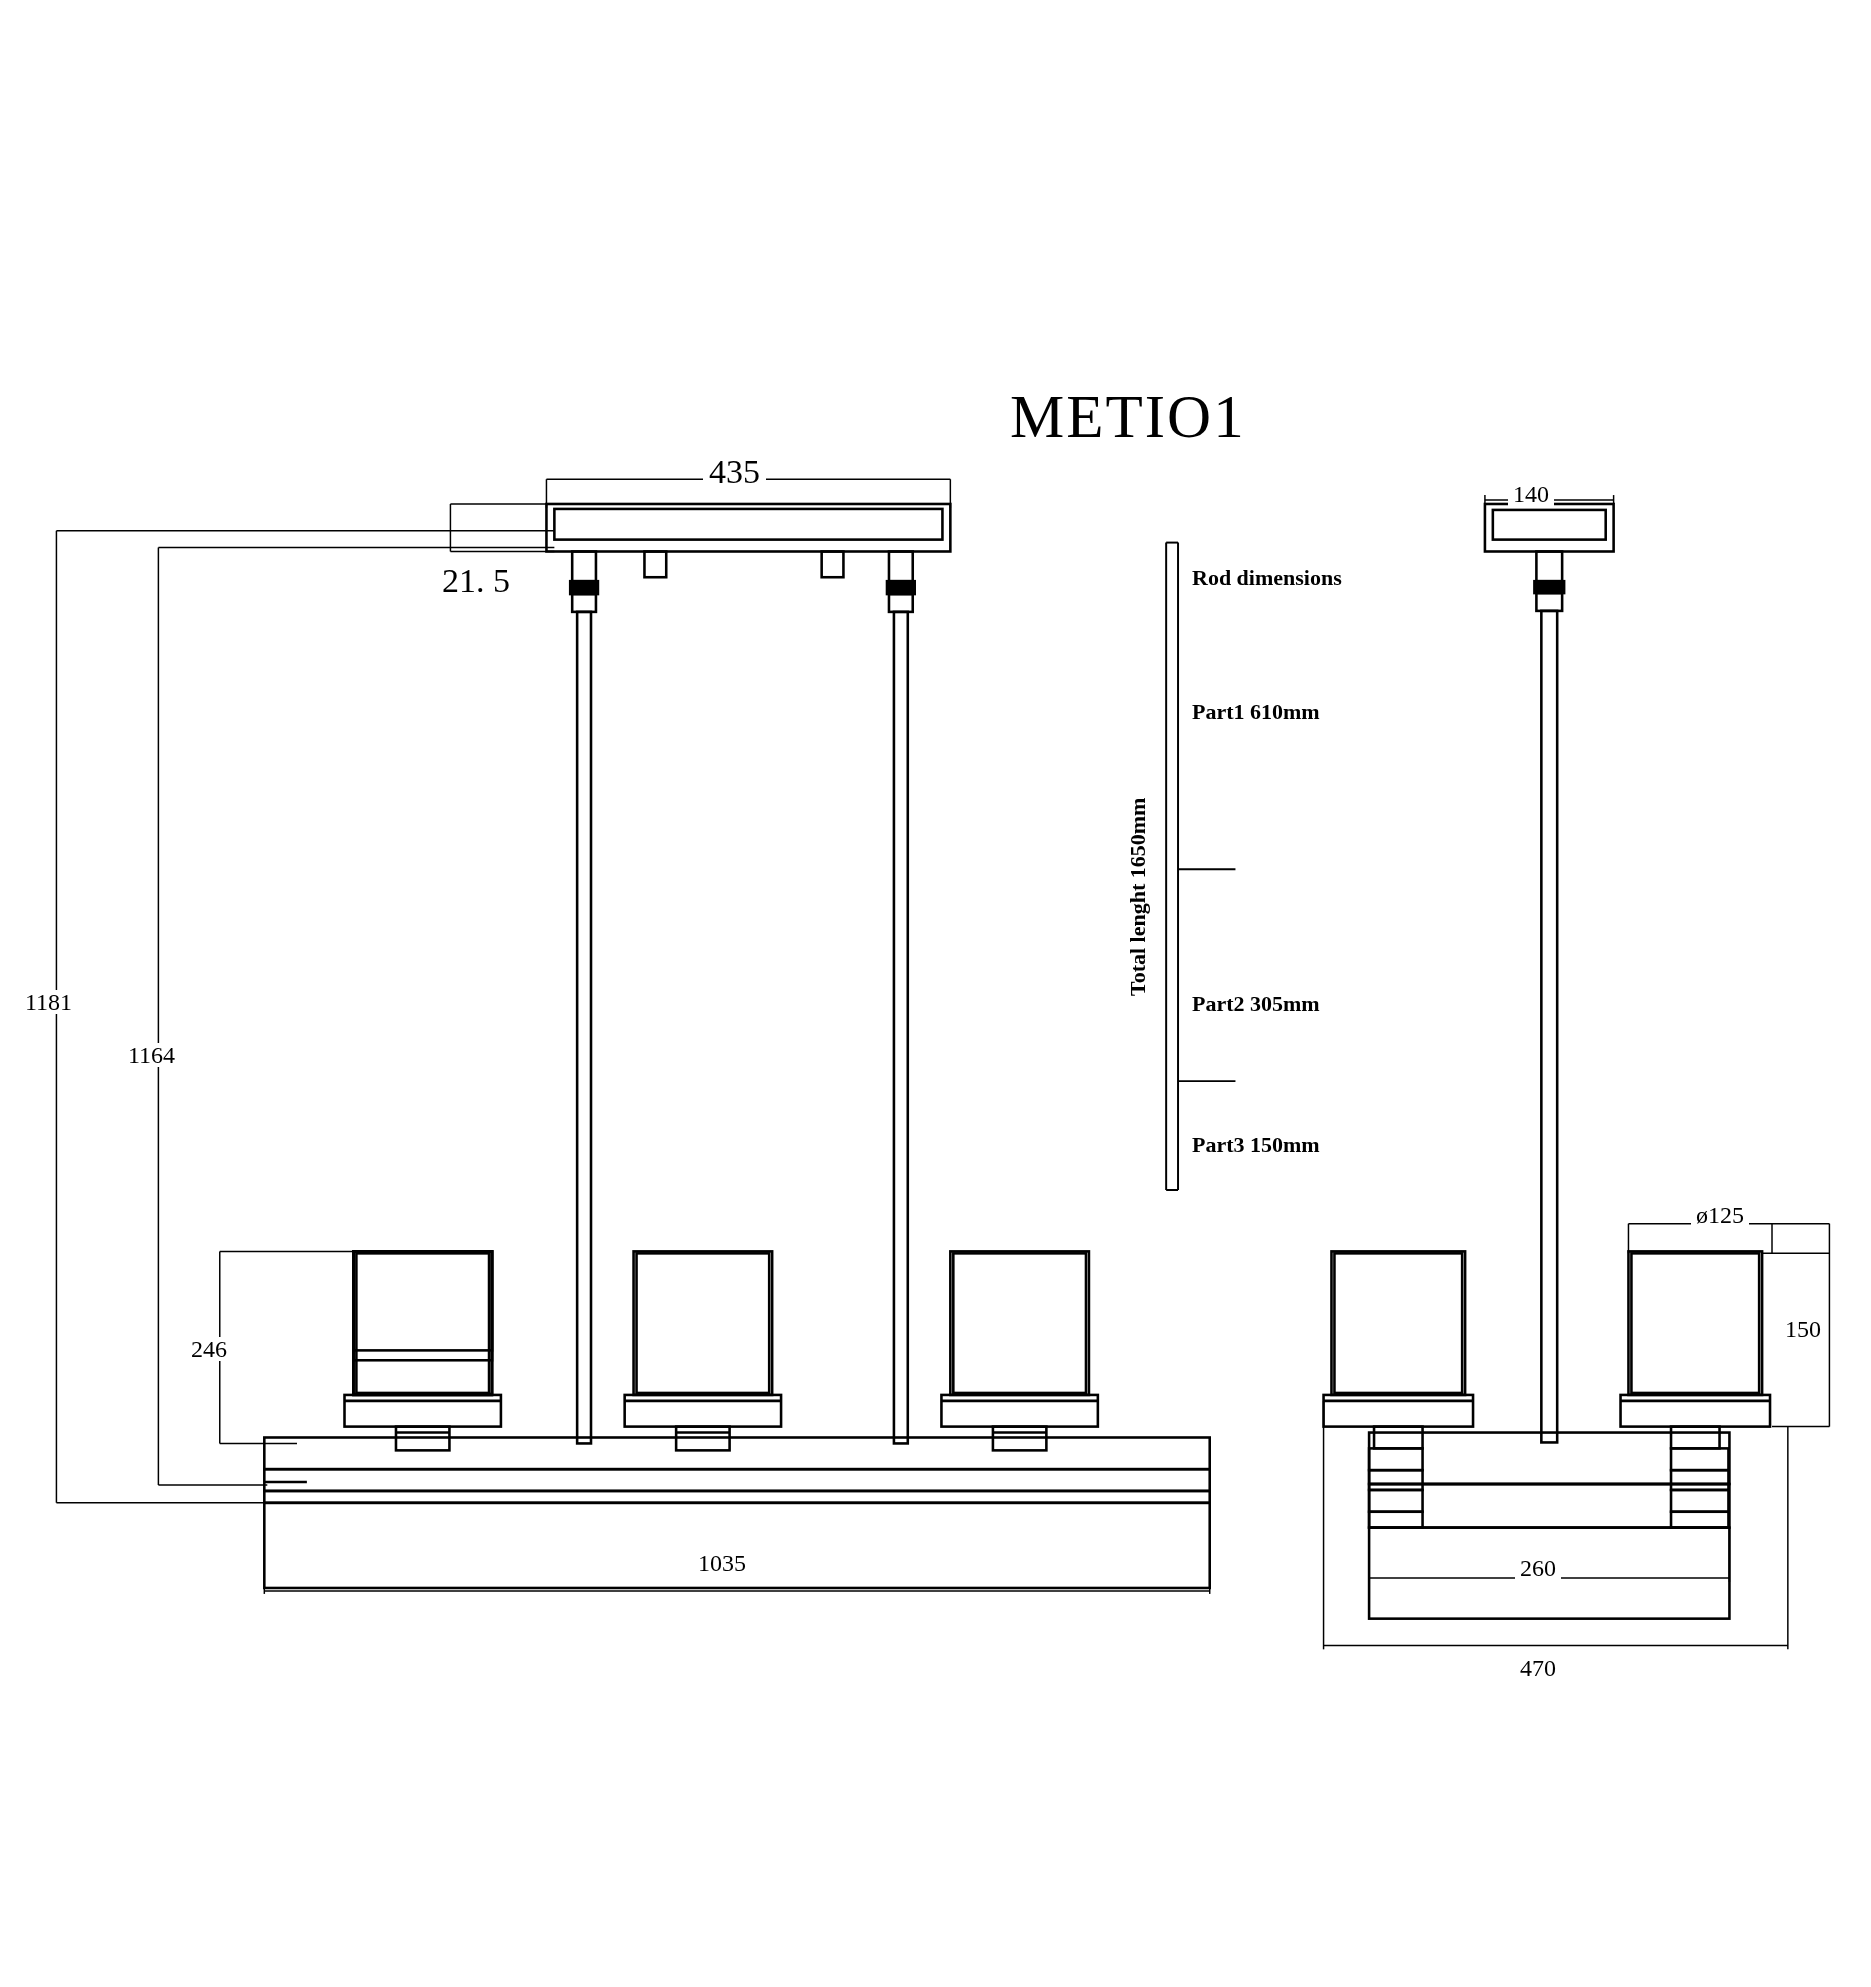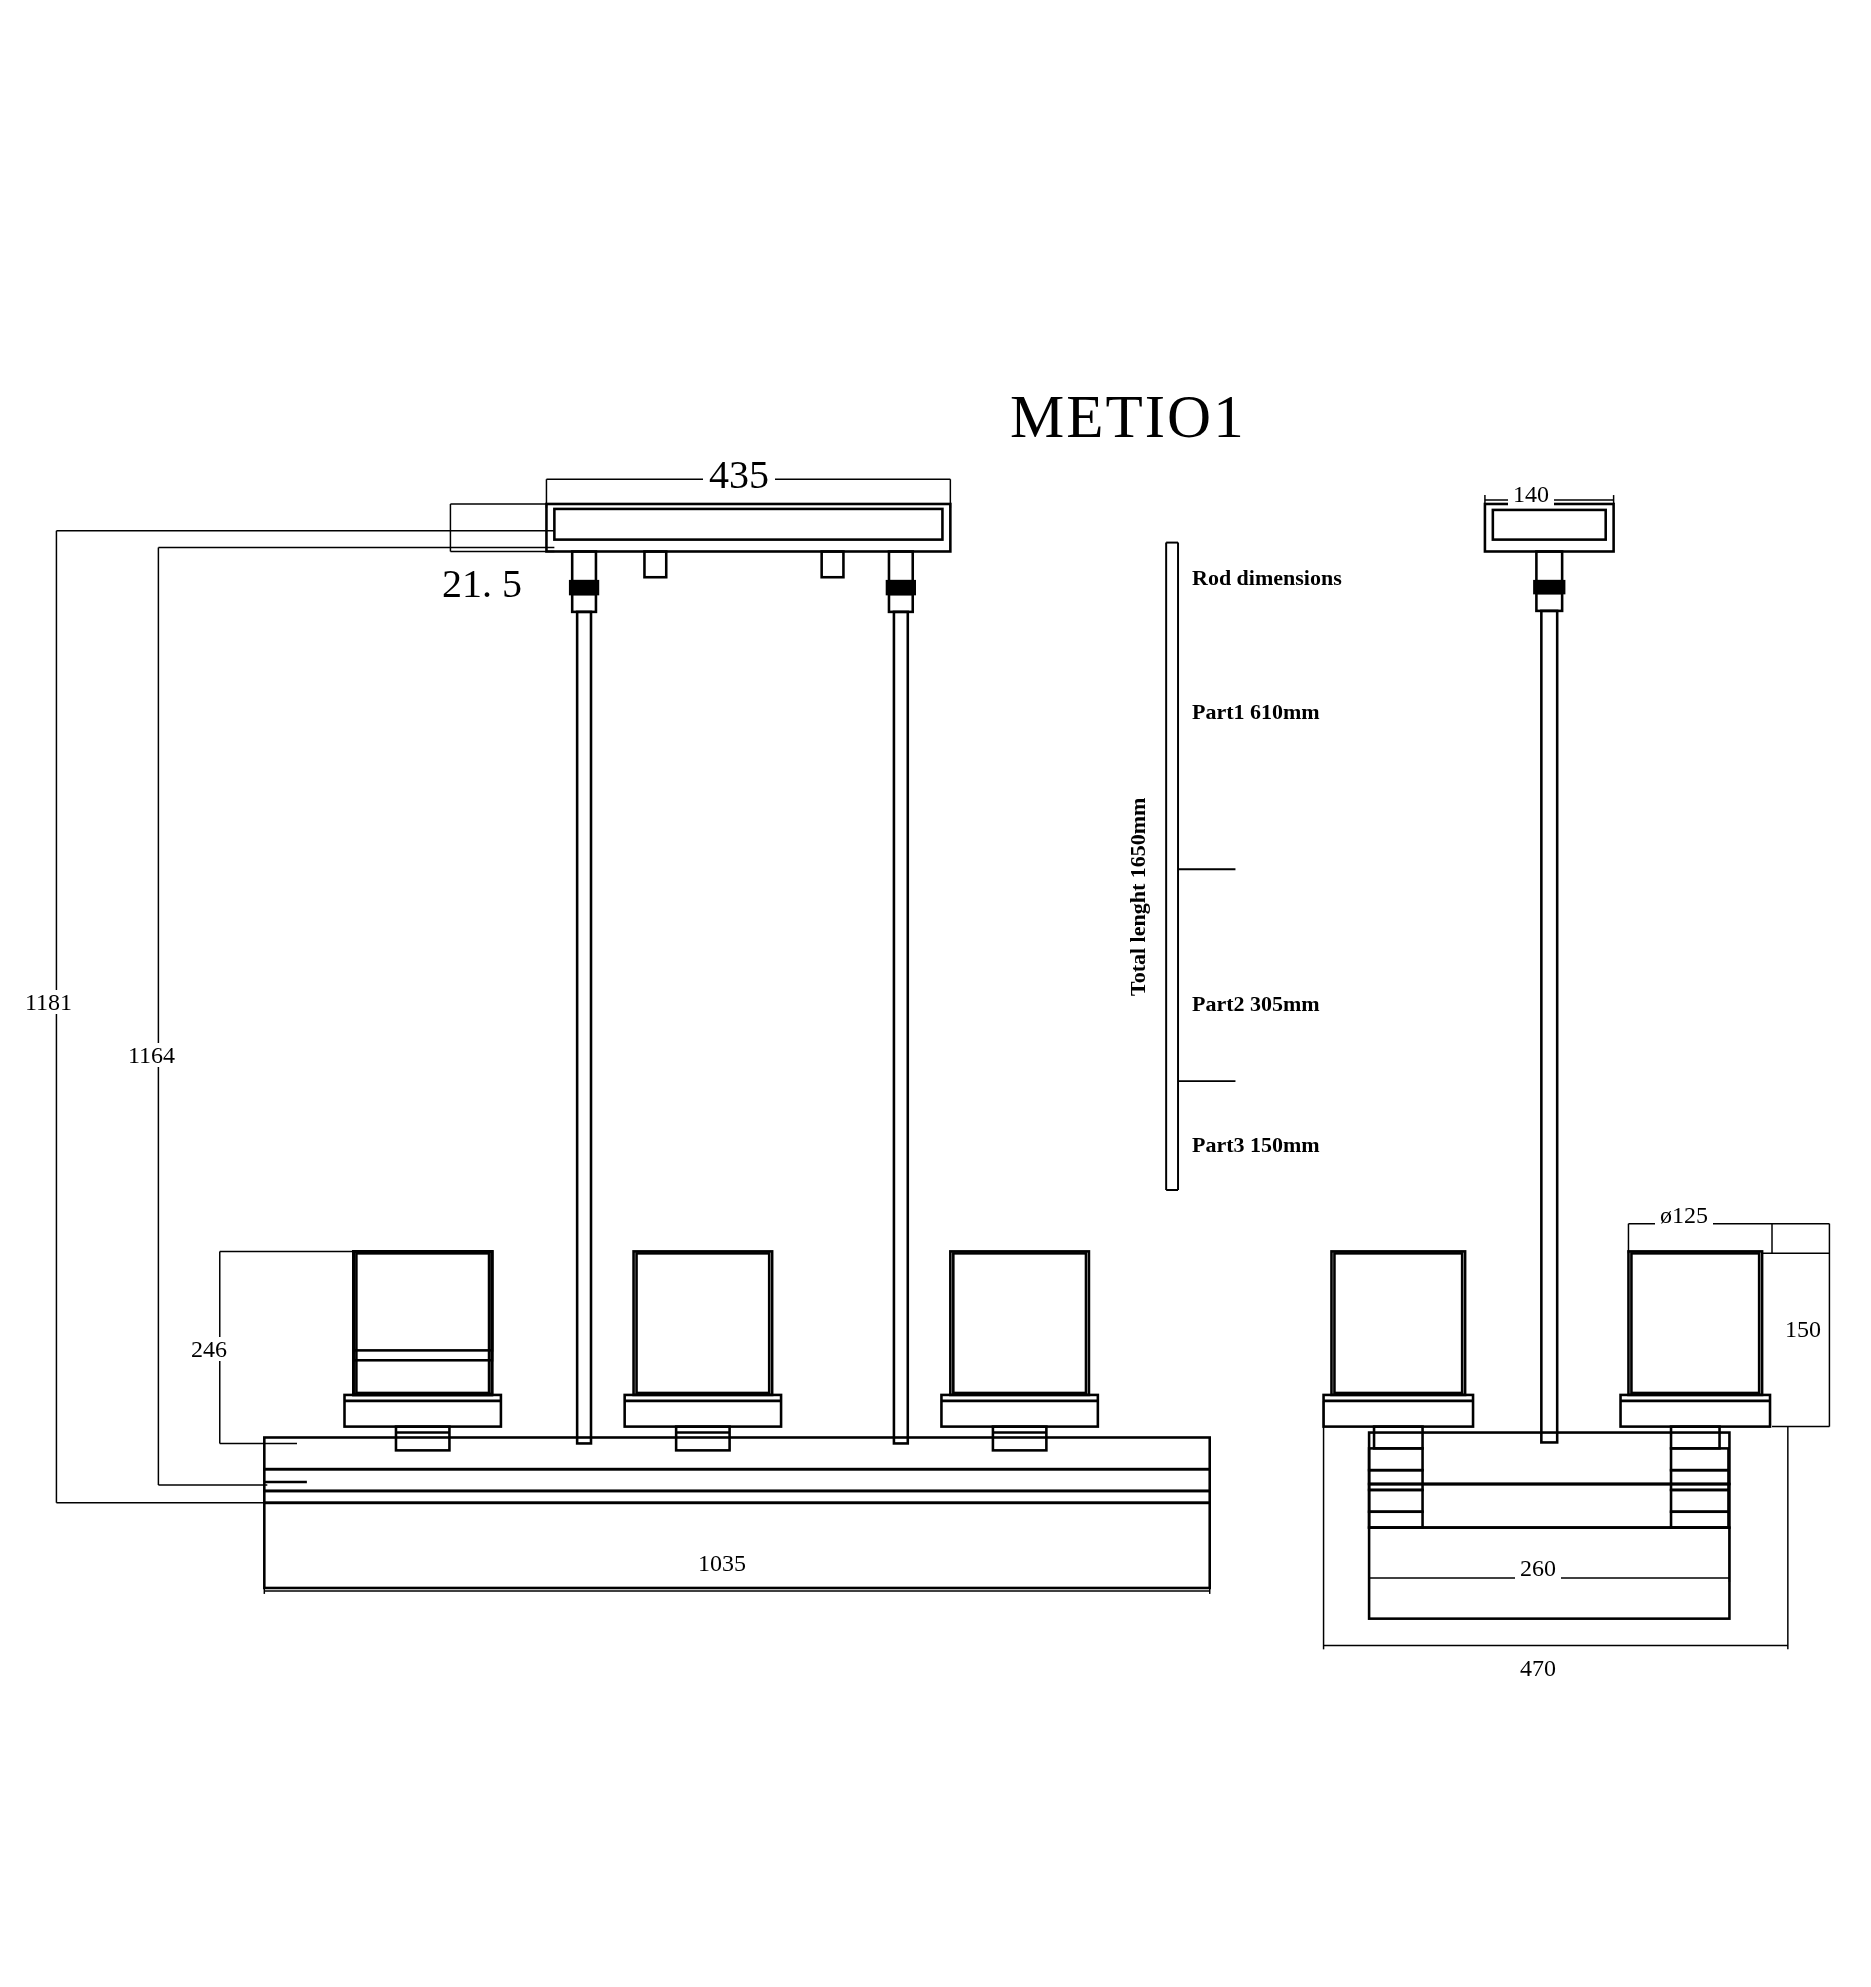--- a/index.html
+++ b/index.html
@@ -36,21 +36,21 @@
     white-space: nowrap;
     background: #ffffff;
     line-height: 1;
   }
   .title-label {
     font-size: 61px;
     letter-spacing: 2px;
     font-weight: 400;
   }
   .dim-label {
-    font-size: 40px;
+    font-size: 34px;
     padding: 0 6px;
   }
   .dim-label-lg {
     font-size: 24px;
     padding: 0 5px;
   }
   .rod-label {
     font-size: 22px;
     font-weight: bold;
     padding: 0 4px;
@@ -260,21 +260,21 @@
   <div class="lbl rod-label" style="left:1188px; top:701px;">Part1 610mm</div>
 
   <div class="lbl rod-label" style="left:1188px; top:993px;">Part2 305mm</div>
 
   <div class="lbl rod-label" style="left:1188px; top:1134px;">Part3 150mm</div>
 
   <div class="lbl rod-total-label" style="left:1127px; top:1000px;">Total lenght 1650mm</div>
 
   <div class="lbl dim-label-lg" style="left:1508px; top:482px;">140</div>
 
-  <div class="lbl dim-label-lg" style="left:1655px; top:1203px;">ø125</div>
+  <div class="lbl dim-label-lg" style="left:1691px; top:1203px;">ø125</div>
 
   <div class="lbl dim-label-lg" style="left:1780px; top:1317px;">150</div>
 
   <div class="lbl dim-label-lg" style="left:1515px; top:1556px;">260</div>
 
   <div class="lbl dim-label-lg" style="left:1515px; top:1624px;margin-top:32px;">470</div>
 
 </div>
 
 

